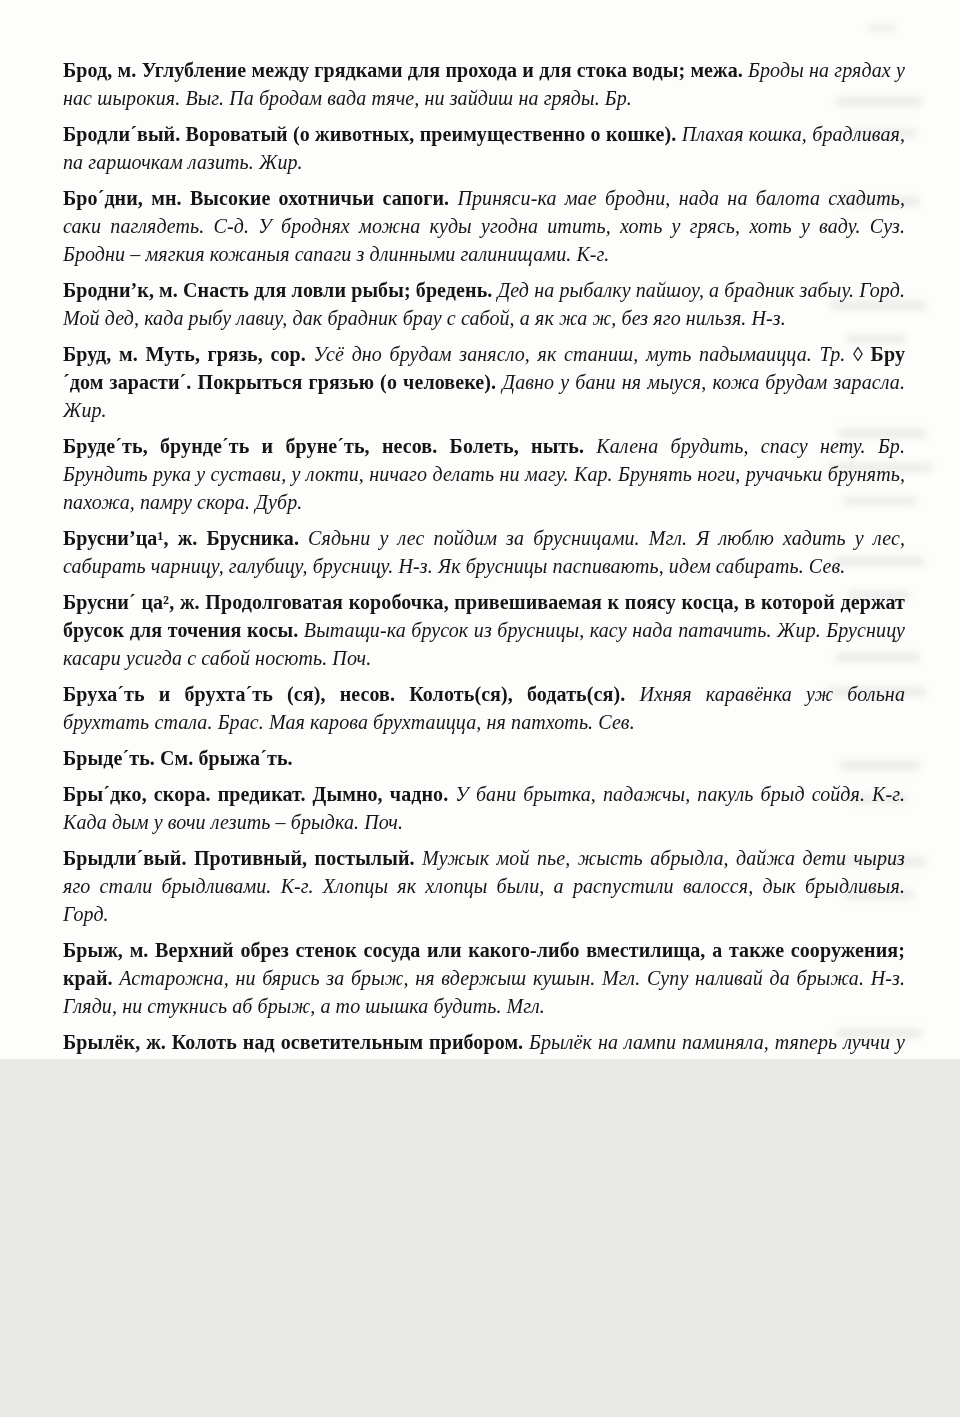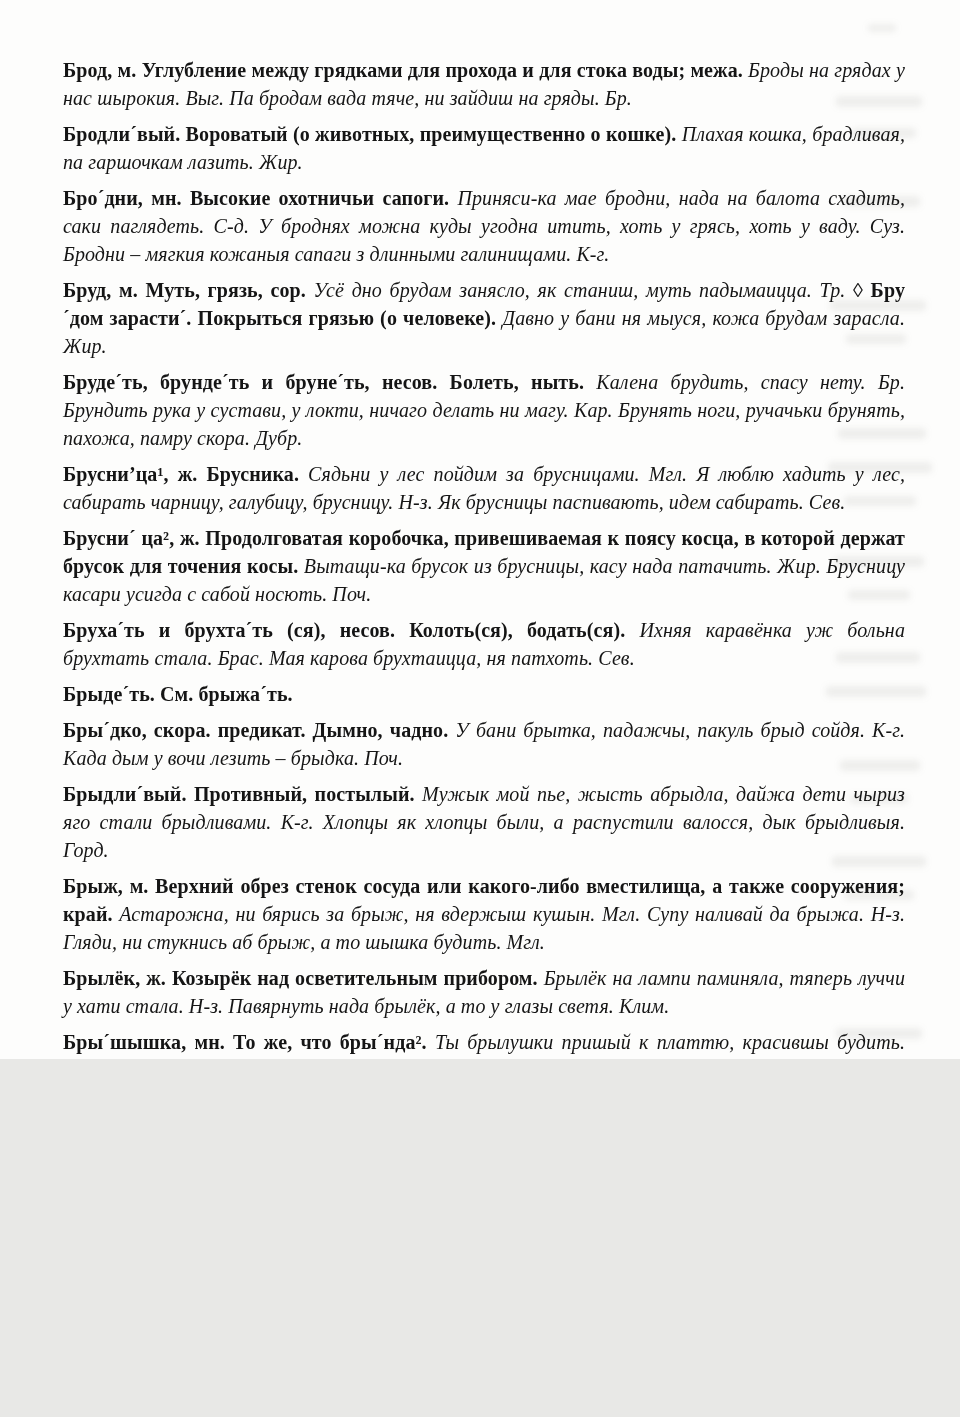--- a/index.html
+++ b/index.html
@@ -84,27 +84,28 @@
     <div class="mark" style="left:842px; top:1160px; width:66px; height:10px;"></div>
     <div class="mark" style="left:834px; top:1244px; width:88px; height:11px;"></div>
     <div class="mark" style="left:846px; top:1278px; width:60px; height:10px;"></div>
     <div class="mark" style="left:196px; top:1358px; width:44px; height:9px;"></div>
   </div>
 
   <main class="text-block">
       <p class="entry"><span class="seg-b">Брод, м. Углубление между грядками для прохода и для стока воды; межа.</span> <span class="seg-i">Броды на грядах у нас шырокия. Выг. Па бродам вада тяче, ни зайдиш на гряды. Бр.</span></p>
       <p class="entry"><span class="seg-b">Бродли´вый. Вороватый (о животных, преимущественно о кошке).</span> <span class="seg-i">Плахая кошка, брадливая, па гаршочкам лазить. Жир.</span></p>
       <p class="entry"><span class="seg-b">Бро´дни, мн. Высокие охотничьи сапоги.</span> <span class="seg-i">Приняси-ка мае бродни, нада на балота схадить, саки паглядеть. С-д. У броднях можна куды угодна итить, хоть у грясь, хоть у ваду. Суз. Бродни – мягкия кожаныя сапаги з длинными галинищами. К-г.</span></p>
+      <p class="entry"><span class="seg-b">Бродни’к, м. Снасть для ловли рыбы; бредень.</span> <span class="seg-i">Дед на рыбалку пайшоу, а брадник забыу. Горд. Мой дед, када рыбу лавиу, дак брадник брау с сабой, а як жа ж, без яго нильзя. Н-з.</span></p>
       <p class="entry"><span class="seg-b">Бруд, м. Муть, грязь, сор.</span> <span class="seg-i">Усё дно брудам занясло, як станиш, муть падымаицца. Тр.</span> <span class="seg-s">◊</span> <span class="seg-b">Бру´дом зарасти´. Покрыться грязью (о человеке).</span> <span class="seg-i">Давно у бани ня мыуся, кожа брудам зарасла. Жир.</span></p>
       <p class="entry"><span class="seg-b">Бруде´ть, брунде´ть и бруне´ть, несов. Болеть, ныть.</span> <span class="seg-i">Калена брудить, спасу нету. Бр. Брундить рука у сустави, у локти, ничаго делать ни магу. Кар. Брунять ноги, ручачьки брунять, пахожа, памру скора. Дубр.</span></p>
       <p class="entry"><span class="seg-b">Брусни’ца¹, ж. Брусника.</span> <span class="seg-i">Сядьни у лес пойдим за брусницами. Мгл. Я люблю хадить у лес, сабирать чарницу, галубицу, брусницу. Н-з. Як брусницы паспивають, идем сабирать. Сев.</span></p>
       <p class="entry"><span class="seg-b">Брусни´ ца², ж. Продолговатая коробочка, привешиваемая к поясу косца, в которой держат брусок для точения косы.</span> <span class="seg-i">Вытащи-ка брусок из брусницы, касу нада патачить. Жир. Брусницу касари усигда с сабой носють. Поч.</span></p>
       <p class="entry"><span class="seg-b">Бруха´ть и брухта´ть (ся), несов. Колоть(ся), бодать(ся).</span> <span class="seg-i">Ихняя каравёнка уж больна брухтать стала. Брас. Мая карова брухтаицца, ня патхоть. Сев.</span></p>
       <p class="entry"><span class="seg-b">Брыде´ть. См. брыжа´ть.</span></p>
       <p class="entry"><span class="seg-b">Бры´дко, скора. предикат. Дымно, чадно.</span> <span class="seg-i">У бани брытка, падажчы, пакуль брыд сойдя. К-г. Када дым у вочи лезить – брыдка. Поч.</span></p>
       <p class="entry"><span class="seg-b">Брыдли´вый. Противный, постылый.</span> <span class="seg-i">Мужык мой пье, жысть абрыдла, дайжа дети чыриз яго стали брыдливами. К-г. Хлопцы як хлопцы были, а распустили валосся, дык брыдливыя. Горд.</span></p>
       <p class="entry"><span class="seg-b">Брыж, м. Верхний обрез стенок сосуда или какого-либо вместилища, а также сооружения; край.</span> <span class="seg-i">Астарожна, ни бярись за брыж, ня вдержыш кушын. Мгл. Супу наливай да брыжа. Н-з. Гляди, ни стукнись аб брыж, а то шышка будить. Мгл.</span></p>
-      <p class="entry"><span class="seg-b">Брылёк, ж. Козырёк над осветительным прибором.</span> <span class="seg-i">Брылёк на лампи паминяла, тяперь луччи у хати стала. Н-з. Павярнуть нада брылёк, а то у глазы светя. Клим.</span></p>
+      <p class="entry"><span class="seg-b">Брылёк, ж. Колоть над осветительным прибором.</span> <span class="seg-i">Брылёк на лампи паминяла, тяперь луччи у хати стала. Н-з. Павярнуть нада брылёк, а то у глазы светя. Клим.</span></p>
       <p class="entry"><span class="seg-b">Бры´шышка, мн. То же, что бры´нда².</span> <span class="seg-i">Ты брылушки пришый к платтю, красившы будить. Жук.</span></p>
     </main>
 
   <footer class="page-number">33</footer>
 </div>
 
 </body></html>

